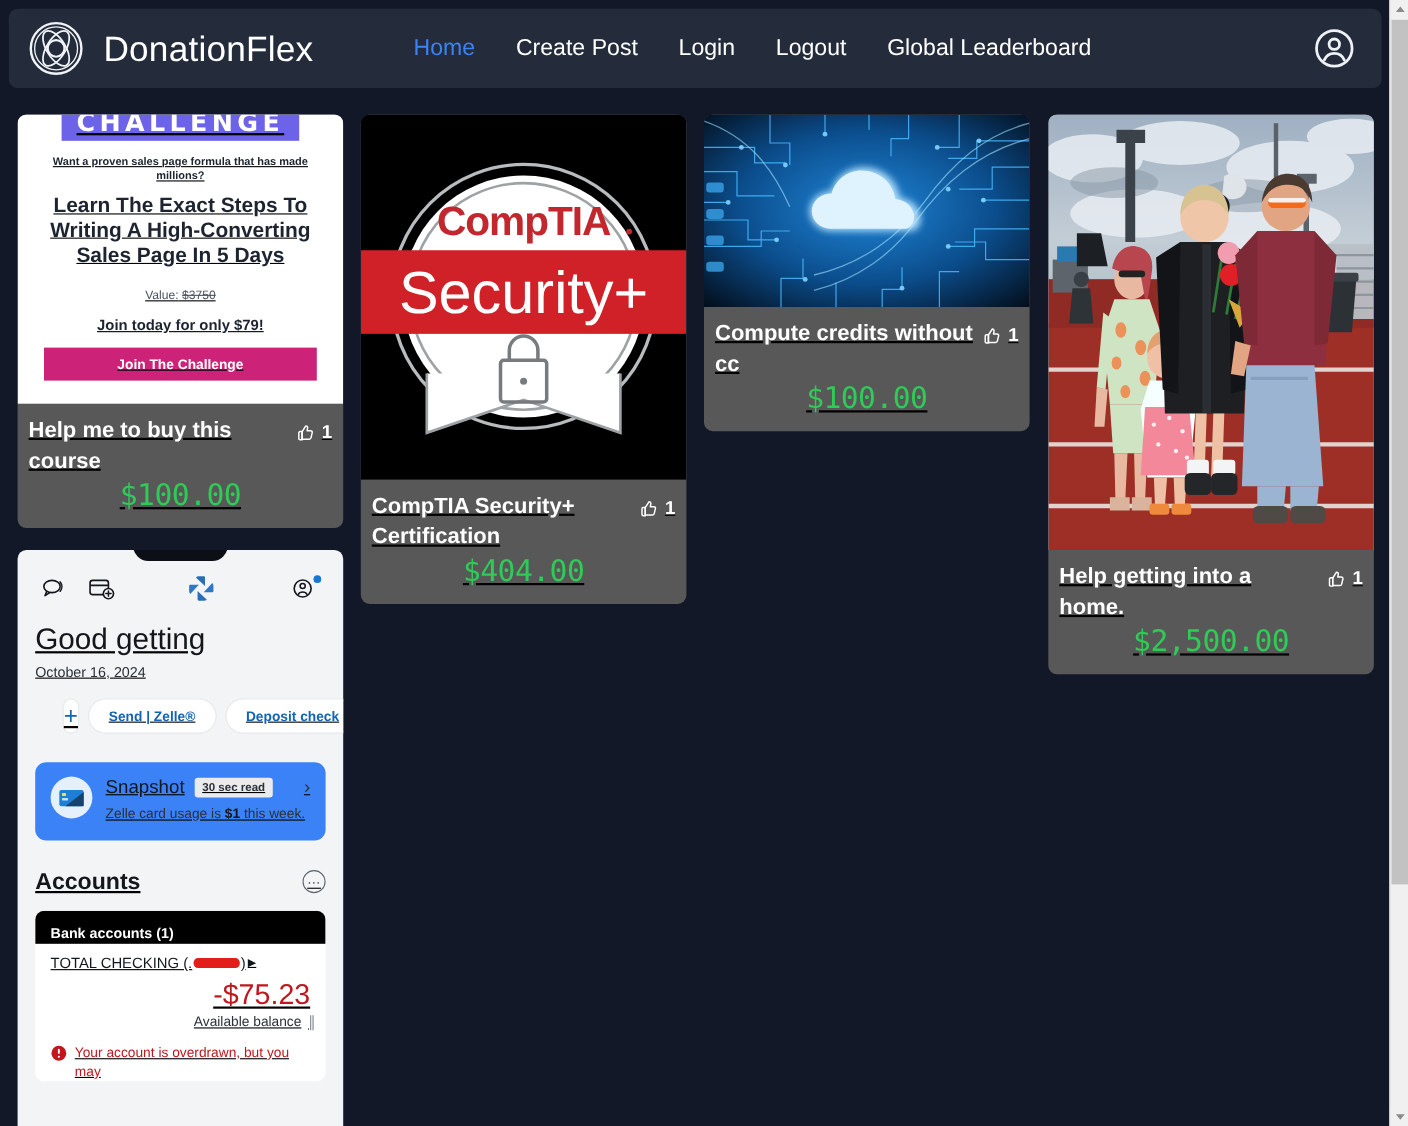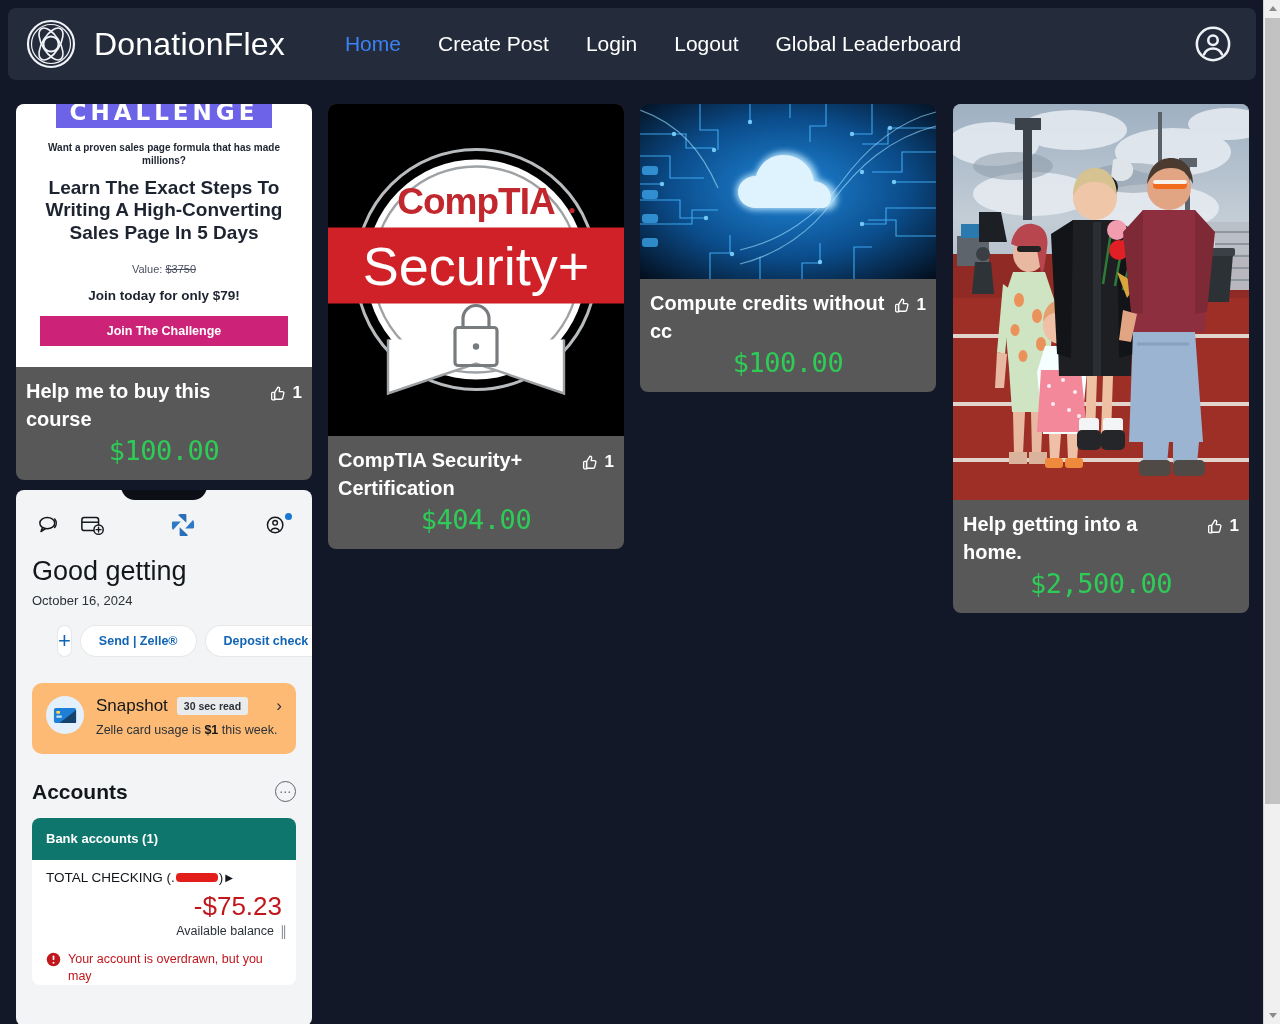--- a/index.html
+++ b/index.html
@@ -40,21 +40,21 @@
     display: flex; align-items: center; padding: 0 18px;
   }
   .brand { display: flex; align-items: center; gap: 18px; flex: 0 0 auto; }
   .logo-mark { width: 50px; height: 50px; display: block; }
   .brand-name {
     color: #ffffff; font-size: 32px; font-weight: 400; letter-spacing: 0.2px;
     white-space: nowrap;
   }
   .navlinks {
     display: flex; align-items: center; gap: 37px;
-    margin-left: 60px;
+    margin-left: 91px;
   }
   .navlink {
     color: #ffffff; font-size: 21px; font-weight: 400; text-decoration: none;
     white-space: nowrap; cursor: pointer;
   }
   .navlink.active { color: #3b82f6; }
   .nav-spacer { flex: 1 1 auto; }
   .avatar-icon { width: 38px; height: 38px; display: block; cursor: pointer; margin-right: 6px; }
 
   
@@ -62,21 +62,21 @@
     position: absolute; left: 16px; top: 104px; width: 1240px;
   }
   .col { position: absolute; width: 296px; }
   .col-1 { left: 0; }
   .col-2 { left: 312px; }
   .col-3 { left: 624px; }
   .col-4 { left: 937px; }
 
   .card {
     background: #585858; border-radius: 8px; overflow: hidden;
-    margin-bottom: 10px; position: relative;
+    margin-bottom: 20px; position: relative; text-decoration: underline;
   }
   .card-media { width: 100%; display: block; position: relative; overflow: hidden; }
   .card-body { padding: 10px 10px 14px 10px; }
   .card-headrow { display: flex; align-items: flex-start; }
   .card-title {
     color: #ffffff; font-size: 20px; font-weight: bold; line-height: 1.4;
     flex: 1 1 auto; padding-right: 6px;
   }
   .likes {
     display: flex; align-items: center; gap: 6px; flex: 0 0 auto;
@@ -155,21 +155,21 @@
   .gdate { font-size: 13px; color: #2b3138; padding: 6px 28px 0 16px; }
   .chips { display: flex; gap: 10px; padding: 18px 0 0 42px; }
   .chip {
     background: #ffffff; border-radius: 20px; height: 30px; display: flex;
     align-items: center; justify-content: center; color: #1265b5;
     font-size: 12.5px; font-weight: bold; padding: 0 18px; white-space: nowrap;
     cursor: pointer; box-shadow: 0 0 0 1px #e6e8ea;
   }
   .chip.plus { width: 54px; padding: 0; font-size: 22px; font-weight: 400; color: #1265b5; }
   .snapshot {
-    background: #fdba74; border-radius: 10px; margin: 27px 16px 0 16px;
+    background: #3b82f6; border-radius: 10px; margin: 27px 16px 0 16px;
     padding: 13px 14px 15px 14px; display: flex; gap: 12px; cursor: pointer;
   }
   .snap-ico {
     width: 38px; height: 38px; border-radius: 50%; background: #e4f0fb;
     flex: 0 0 auto; display: flex; align-items: center; justify-content: center;
   }
   .snap-main { flex: 1 1 auto; }
   .snap-row1 { display: flex; align-items: center; gap: 9px; }
   .snap-title { font-size: 17px; color: #13171c; font-weight: 400; }
   .snap-badge {
@@ -185,22 +185,22 @@
   .acct-title { font-size: 21px; color: #13171c; font-weight: bold; flex: 1 1 auto; }
   .acct-more {
     width: 21px; height: 21px; border-radius: 50%; border: 1.3px solid #5c6470;
     display: flex; align-items: center; justify-content: center;
     color: #5c6470; font-size: 12px; line-height: 1; cursor: pointer; letter-spacing:0.5px;
   }
   .acctcard {
     margin: 14px 16px 0 16px; background: #ffffff; border-radius: 8px; overflow: hidden;
   }
   .acct-banner {
-    background: #0f766e; color: #ffffff; font-size: 13px; font-weight: bold;
-    padding: 13px 14px 14px 14px;
+    background: #000000; color: #ffffff; font-size: 13px; font-weight: bold;
+    padding: 13px 14px 2px 14px;
   }
   .acct-row { padding: 10px 14px 0 14px; display: flex; align-items: center; }
   .acct-name { font-size: 13.5px; color: #13171c; }
   .redact {
     display: inline-block; width: 42px; height: 9px; background: #e31d1a;
     border-radius: 4px; margin: 0 1px; vertical-align: -1px;
   }
   .acct-caret { color: #13171c; font-size: 10px; margin-left: 2px; }
   .acct-bal {
     text-align: right; color: #c0161c; font-size: 26px; padding: 6px 14px 0 0;

